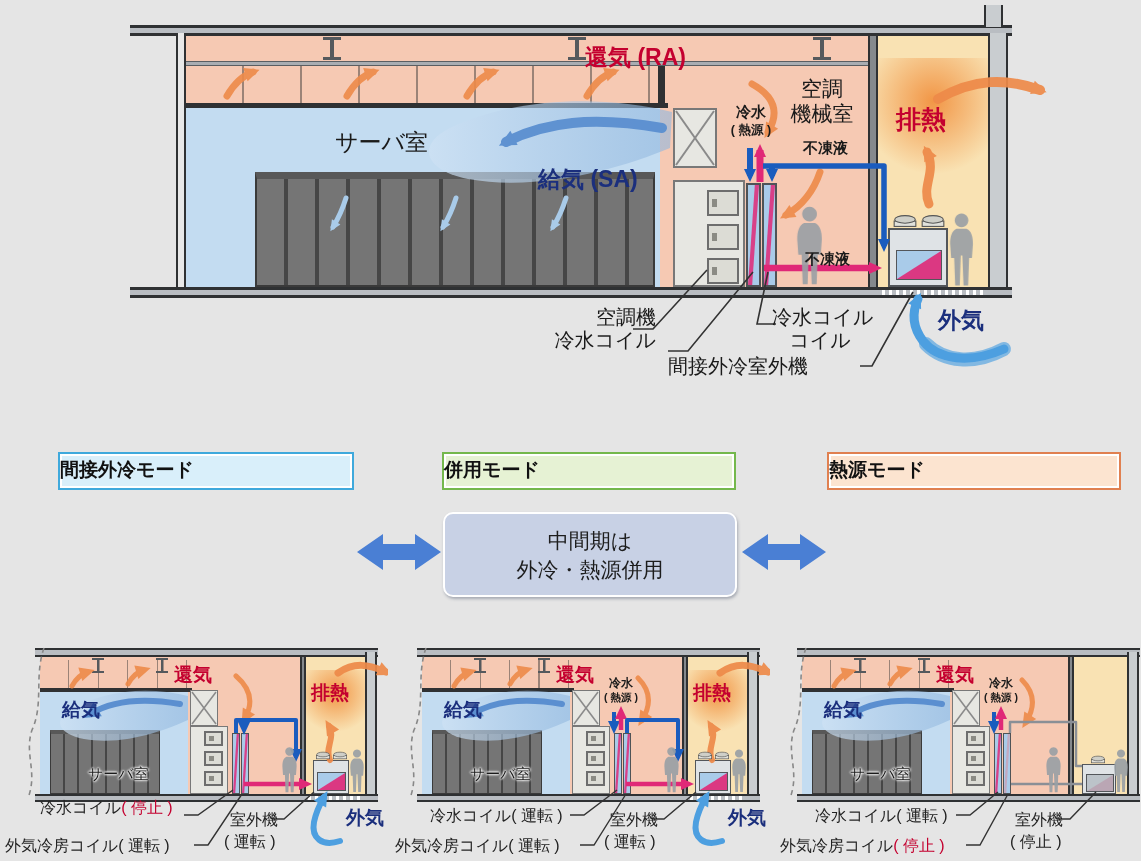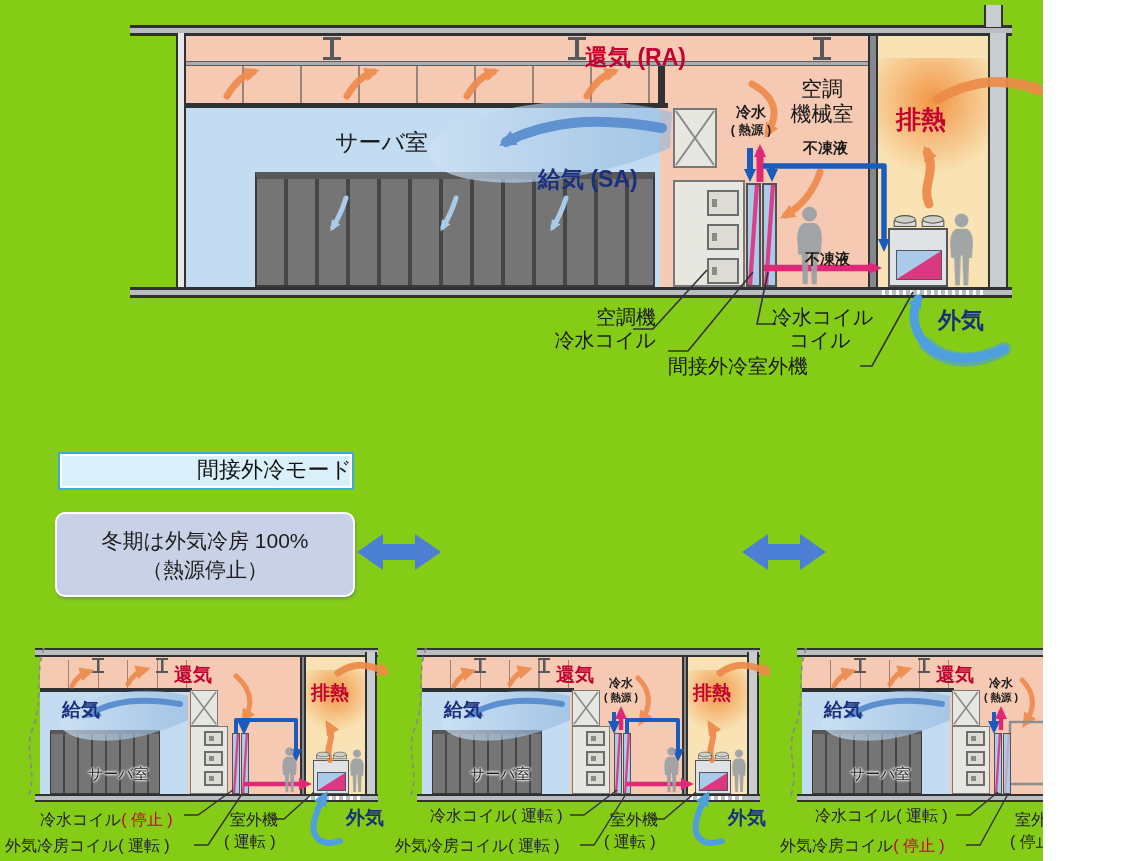--- a/index.html
+++ b/index.html
@@ -1,16 +1,16 @@
 <!DOCTYPE html>
 <html style="--red: #c4002f; --navy: #1b2f7d; --pipe-blue: #1a5cbe; --pipe-pink: #e02877; --orange: #ee8a49; --salmon: #f6c9b3; --room-blue: #c3dcf1; --chamber-yellow: #f9e2b3; --rack-gray: #6e6e6e; --wall-dark: #2f3133; --swoosh-blue: #5b8fd0; --oa-arrow-blue: #4d9fe0; --mode-arrow-blue: #4a7fd4; --desc-bg: #c8d1e5; --header1-bg: #d9effa; --header1-border: #3fa9dc; --header2-bg: #e6f2d4; --header2-border: #74b84c; --header3-bg: #fce4d0; --header3-border: #e08050;"><head>
 <meta charset="utf-8">
 <style>
   html,body{margin:0;padding:0;background:#fff;}
-  #canvas{position:relative;width:1043px;height:861px;background:#84cc16;overflow:hidden;
+  #canvas{position:relative;width:1141px;height:861px;background:#e5e5e5;overflow:hidden;
     font-family:"Liberation Sans","DejaVu Sans",sans-serif;}
   .abs{position:absolute;box-sizing:border-box;}
   .t{position:absolute;white-space:nowrap;color:#1a1a1a;font-family:"Liberation Sans","DejaVu Sans",sans-serif;}
   .bold{font-weight:bold;}
   .red{color:var(--red);}
   .navy{color:var(--navy);}
   .ctr{text-align:center;}
   svg{position:absolute;left:0;top:0;pointer-events:none;}
 
   
@@ -38,21 +38,21 @@
   .ou{background:#dfe3e6;border:2px solid #53565a;}
   .oudiag{position:absolute;background:#a9cbe9;border:1.5px solid #53565a;overflow:hidden;}
   .oudiag>i{position:absolute;inset:0;display:block;background:var(--pipe-pink);opacity:.9;
     clip-path:polygon(0 100%,100% 0,100% 100%);}
   .oudiag.stopped{background:#bcc3c9;}
   .oudiag.stopped>i{background:#b9a3b1;}
   .halo{text-shadow:0 0 2px #fff,0 0 2px #fff,0 0 3px #fff,0 0 3px #fff;}
 
   
   .mode-h{position:absolute;top:452px;height:38px;border:2.5px solid;box-sizing:border-box;
-    text-align:right;font-size:22px;font-weight:normal;line-height:32px;color:#111;
+    text-align:left;font-size:19px;font-weight:bold;line-height:32px;color:#111;
     box-shadow:inset 0 0 0 2px #fff;}
   .mode-d{position:absolute;top:512px;height:85px;background:var(--desc-bg);border:2px solid #fff;
     border-radius:10px;box-sizing:border-box;text-align:center;font-size:21px;color:#1d1d1d;
     line-height:29px;padding-top:12px;box-shadow:1px 2px 3px rgba(90,100,120,.45);}
 
   
   .mini{position:absolute;top:632px;width:380px;height:229px;}
   .m-roof{background:#b9bdc2;border-top:2.5px solid var(--wall-dark);border-bottom:2.5px solid var(--wall-dark);}
   .m-hangers{background:repeating-linear-gradient(90deg,transparent 0 28px,#9b8377 28px 29.5px);}
   .m-racks{background:repeating-linear-gradient(90deg,#757575 0 12px,#464646 12px 14px);
@@ -231,23 +231,25 @@
       <span>空調機</span><br><span>冷水コイル</span>
     </div>
     <div class="t ctr" style="left:772px;top:306px;width:96px;font-size:20px;line-height:23px;">
       <span>冷水コイル</span><br><span>コイル</span>
     </div>
     <div class="t" style="left:668px;top:353px;font-size:20px;">間接外冷室外機</div>
     <div class="t bold navy" style="left:938px;top:305px;font-size:23px;">外気</div>
   </div>
 
   <div class="mode-h" style="left:58px;width:296px;background:var(--header1-bg);border-color:var(--header1-border);">間接外冷モード</div>
-
-  <div class="mode-d" style="left:55px;width:300px;">
-    <span>冬期は外気冷房 100%</span><br><span>（熱源停止）</span>
+  <div class="mode-h" style="left:442px;width:294px;background:var(--header2-bg);border-color:var(--header2-border);">併用モード</div>
+  <div class="mode-h" style="left:827px;width:294px;background:var(--header3-bg);border-color:var(--header3-border);">熱源モード</div>
+
+  <div class="mode-d" style="left:443px;width:294px;">
+    <span>中間期は</span><br><span>外冷・熱源併用</span>
   </div>
 
   <svg style="left:357px;top:532px;" width="84" height="40" viewBox="0 0 84 40">
     <polygon points="0,20 26,2 26,12 58,12 58,2 84,20 58,38 58,28 26,28 26,38" fill="#4a7fd4"></polygon>
   </svg>
   <svg style="left:742px;top:532px;" width="84" height="40" viewBox="0 0 84 40">
     <polygon points="0,20 26,2 26,12 58,12 58,2 84,20 58,38 58,28 26,28 26,38" fill="#4a7fd4"></polygon>
   </svg>
 
   <div class="mini" style="left:8px;">
@@ -331,21 +333,21 @@
       <g fill="none" stroke="#4d9fe0" stroke-linecap="round">
         <path d="M332,209 C314,215 303,206 306,190 C308,180 312,172 316,165" stroke-width="6" marker-end="url(#mSky)"></path>
       </g>
     </svg>
 
     <div class="t bold red" style="left:166px;top:30px;font-size:19px;">還気</div>
     <div class="t bold red" style="left:303px;top:48px;font-size:19px;">排熱</div>
     <div class="t bold navy" style="left:54px;top:65px;font-size:19px;">給気</div>
     <div class="t halo" style="left:80px;top:133px;font-size:15px;">サーバ室</div>
     <div class="t bold navy" style="left:338px;top:173px;font-size:19px;">外気</div>
-    <div class="lbl" style="left:32px;top:178px;">
+    <div class="lbl" style="left:32px;top:166px;">
       <span>冷水コイル</span><span class="red">( 停止 )</span></div>
     <div class="lbl" style="left:-3px;top:204px;">
       <span>外気冷房コイル</span><span>( 運転 )</span></div>
     <div class="lbl" style="left:222px;top:178px;">室外機</div>
     <div class="lbl" style="left:216px;top:200px;">( 運転 )</div>
   </div>
 
   <div class="mini" style="left:390px;">
     <div class="abs m-roof" style="left:27px;top:16px;width:343px;height:9px;"></div>
     <div class="abs salmon" style="left:32px;top:25px;width:260px;height:137px;"></div>

